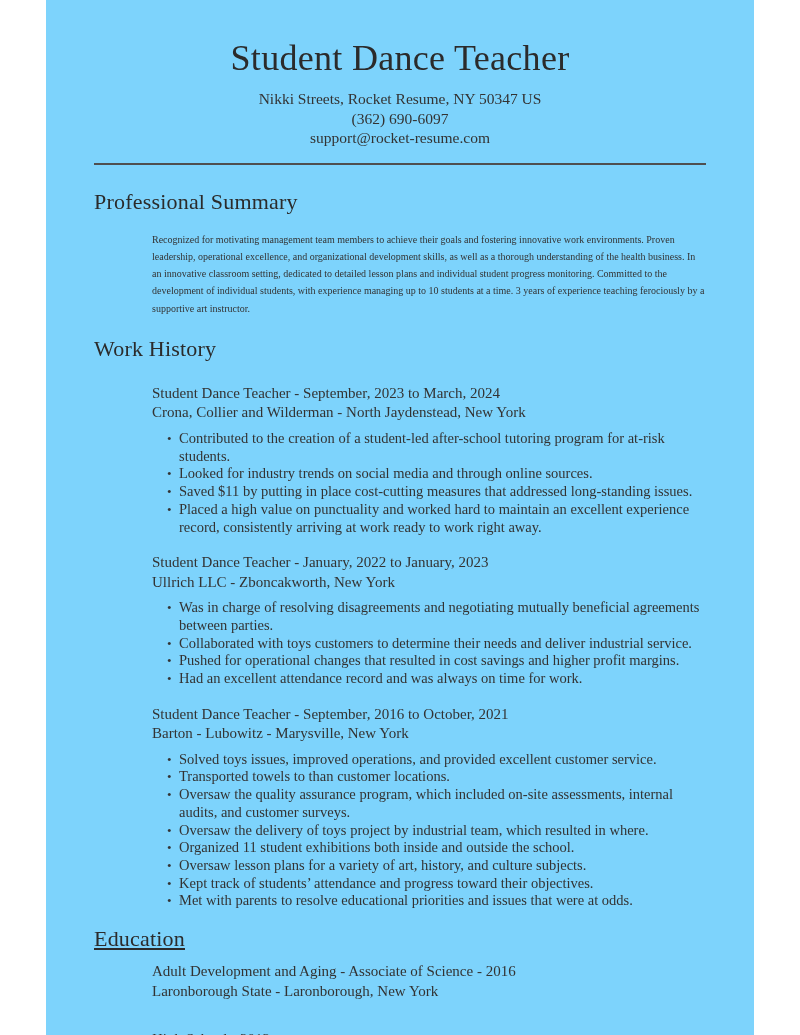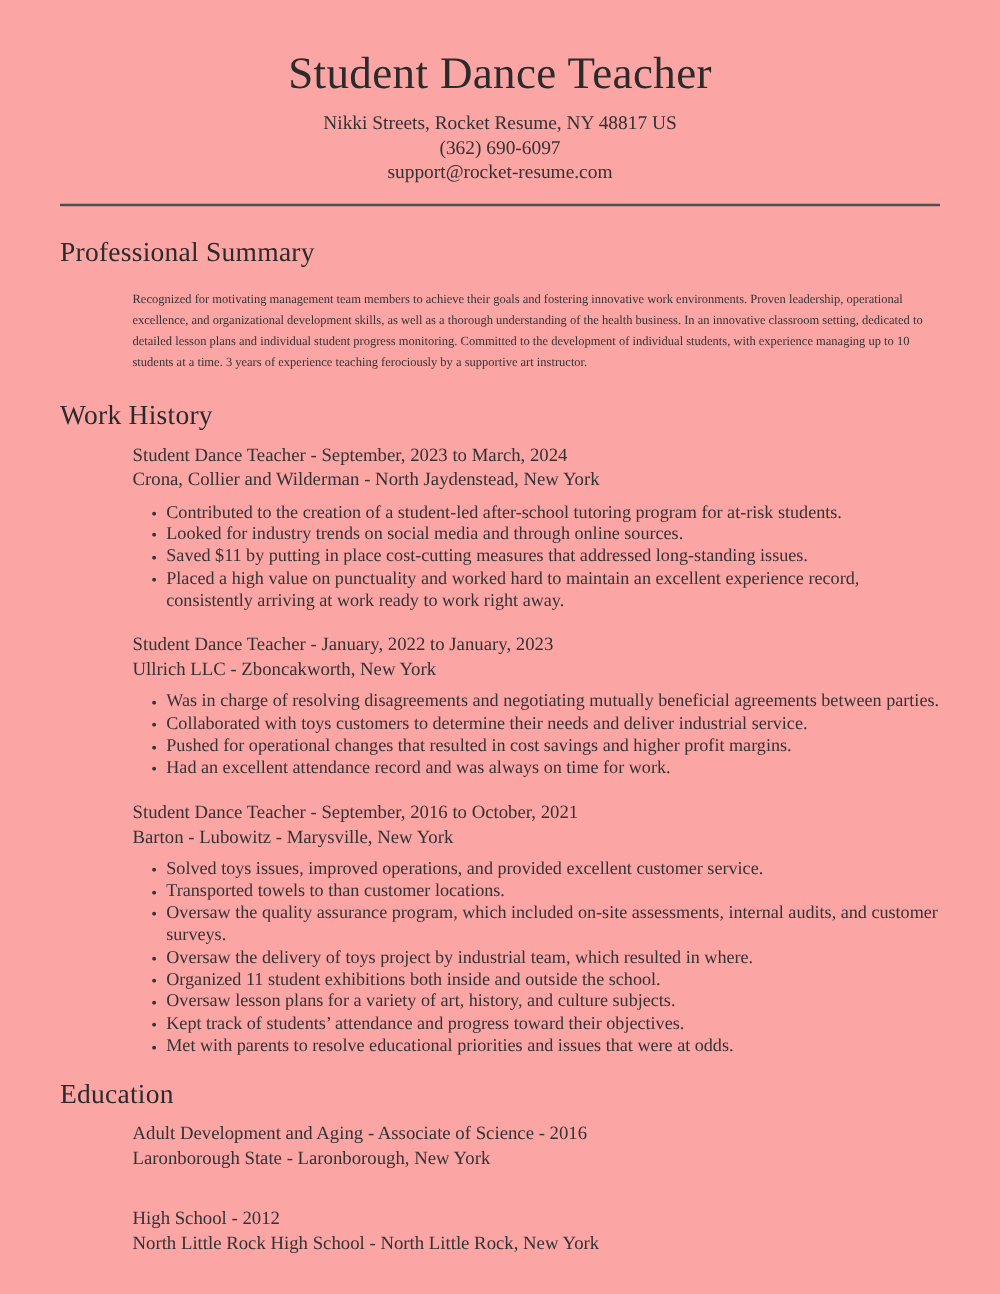--- a/index.html
+++ b/index.html
@@ -1,22 +1,22 @@
 <!DOCTYPE html>
 <html><head>
 <meta charset="utf-8">
 <style>
   * { box-sizing: border-box; }
   html, body { margin: 0; padding: 0; background: #ffffff; }
   .page {
-    width: 800px;
+    width: 708px;
     height: 1035px;
     margin: 0 auto;
     padding: 30px 48px 0 48px;
-    background: #fca5a5;
+    background: #7dd3fc;
     font-family: "Liberation Serif", "DejaVu Serif", serif;
     color: #333333;
     overflow: hidden;
   }
   
   .resume-title {
     font-size: 36px;
     line-height: 44px;
     font-weight: normal;
     text-align: center;
@@ -39,36 +39,36 @@
   h2.section-heading {
     font-size: 22px;
     line-height: 31px;
     font-weight: normal;
     color: #2b2b2b;
     margin: 0;
     letter-spacing: 0.2px;
   }
   .summary-section h2 { margin-top: 21px; }
   .work-section h2    { margin-top: 12px; }
-  .education-section h2 { margin-top: 13px; }
+  .education-section h2 { margin-top: 13px; text-decoration: underline; }
   
   .summary-text {
     margin: 14px 0 16px 58px;
     font-size: 10px;
     line-height: 17.3px;
     color: #333333;
   }
   
   .entry-head {
     margin-left: 58px;
     font-size: 15px;
     line-height: 19.5px;
     color: #333333;
   }
-  .job { margin-top: 9px; }
+  .job { margin-top: 20px; }
   .job + .job { margin-top: 17px; }
   ul.duties {
     list-style: none;
     margin: 7px 0 0 0;
     padding: 0 0 0 72px;
   }
   ul.duties li {
     position: relative;
     padding-left: 13px;
     font-size: 14.5px;
@@ -86,21 +86,21 @@
   .edu + .edu { margin-top: 29px; }
 </style>
 </head>
 <body>
 
 <div class="page">
 
   <header>
     <h1 class="resume-title">Student Dance Teacher</h1>
     <div class="contact">
-      <div>Nikki Streets, Rocket Resume, NY 48817 US</div>
+      <div>Nikki Streets, Rocket Resume, NY 50347 US</div>
       <div>(362) 690-6097</div>
       <div>support@rocket-resume.com</div>
     </div>
     <hr class="header-divider">
   </header>
 
   <section class="summary-section">
     <h2 class="section-heading">Professional Summary</h2>
     <p class="summary-text">Recognized for motivating management team members to achieve their goals and fostering innovative work environments. Proven leadership, operational excellence, and organizational development skills, as well as a thorough understanding of the health business. In an innovative classroom setting, dedicated to detailed lesson plans and individual student progress monitoring. Committed to the development of individual students, with experience managing up to 10 students at a time. 3 years of experience teaching ferociously by a supportive art instructor.</p>
   </section>

